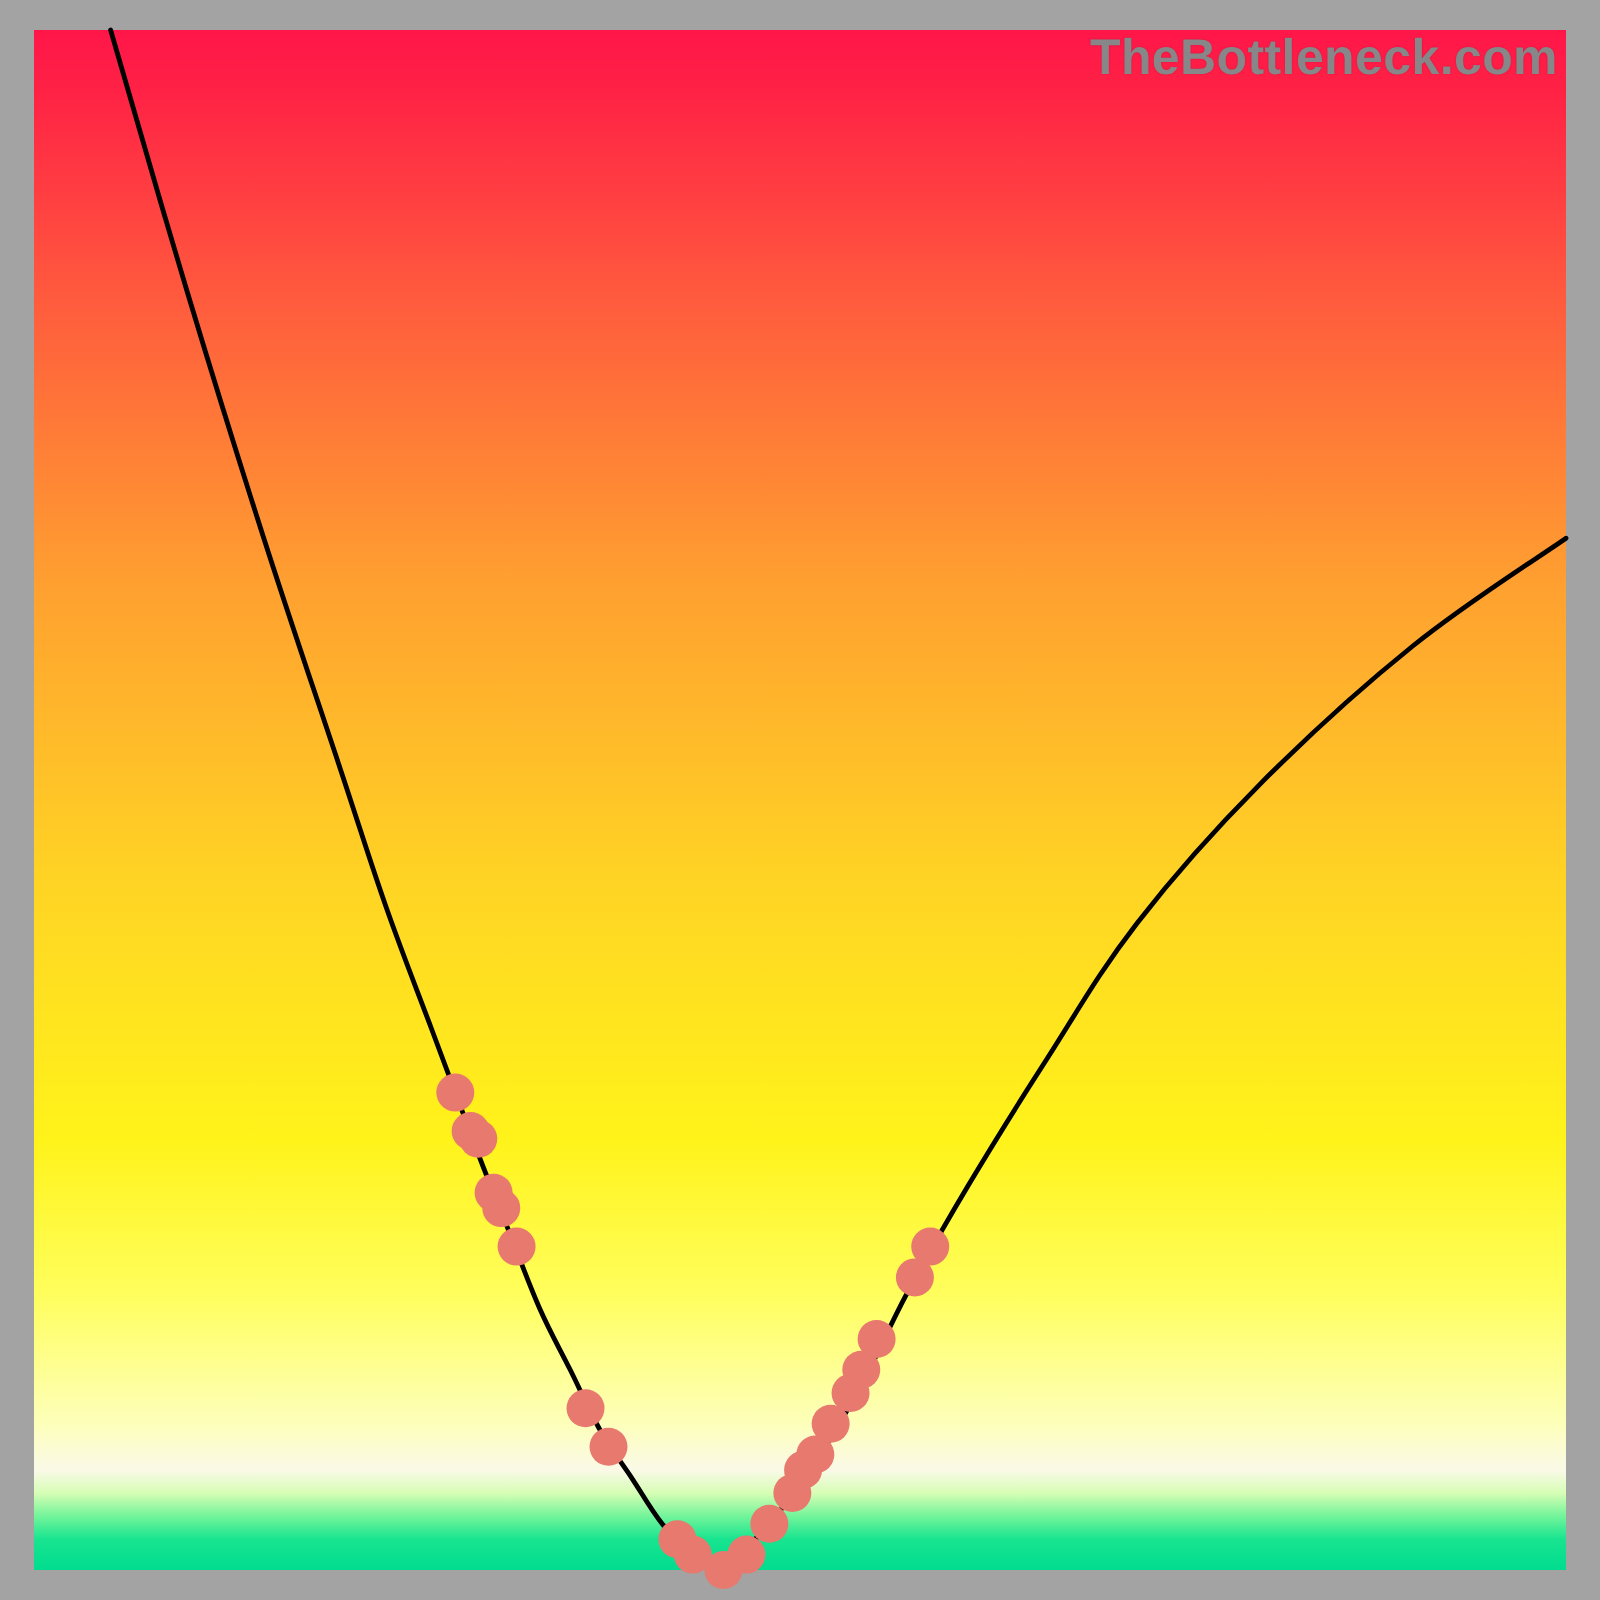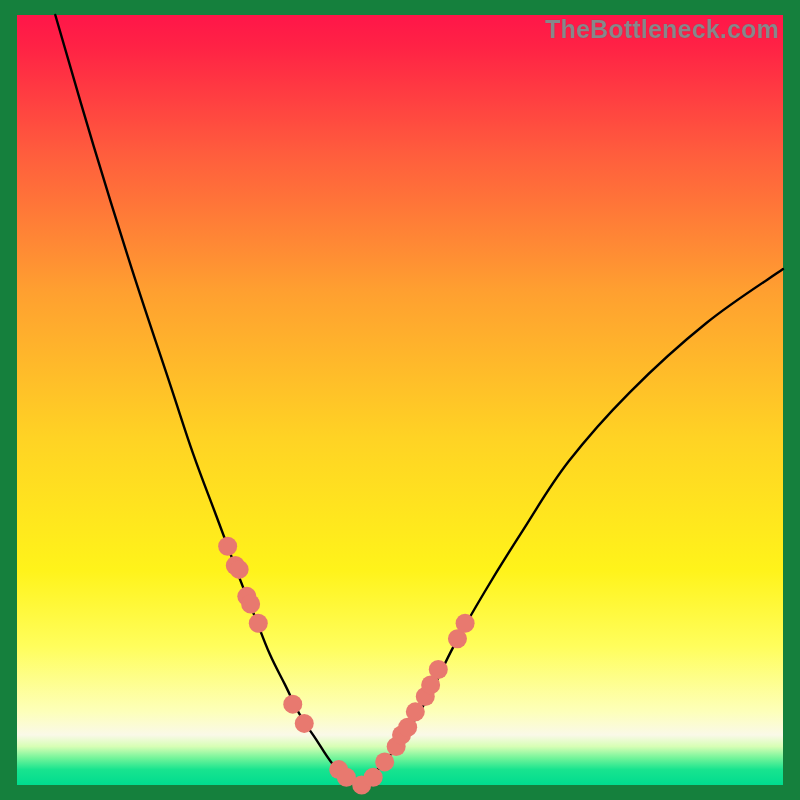--- a/index.html
+++ b/index.html
@@ -7,21 +7,21 @@
     padding: 0;
     width: 800px;
     height: 800px;
     background: #000;
     overflow: hidden;
   }
   .stage {
     position: relative;
     width: 800px;
     height: 800px;
-    background: #15803d;
+    background: #a3a3a3;
   }
   .plot {
     position: absolute;
     left: 17px;
     top: 15px;
     width: 766px;
     height: 770px;
     background: linear-gradient(to bottom,
       #ff1649 0%,
       #ff2245 4%,

